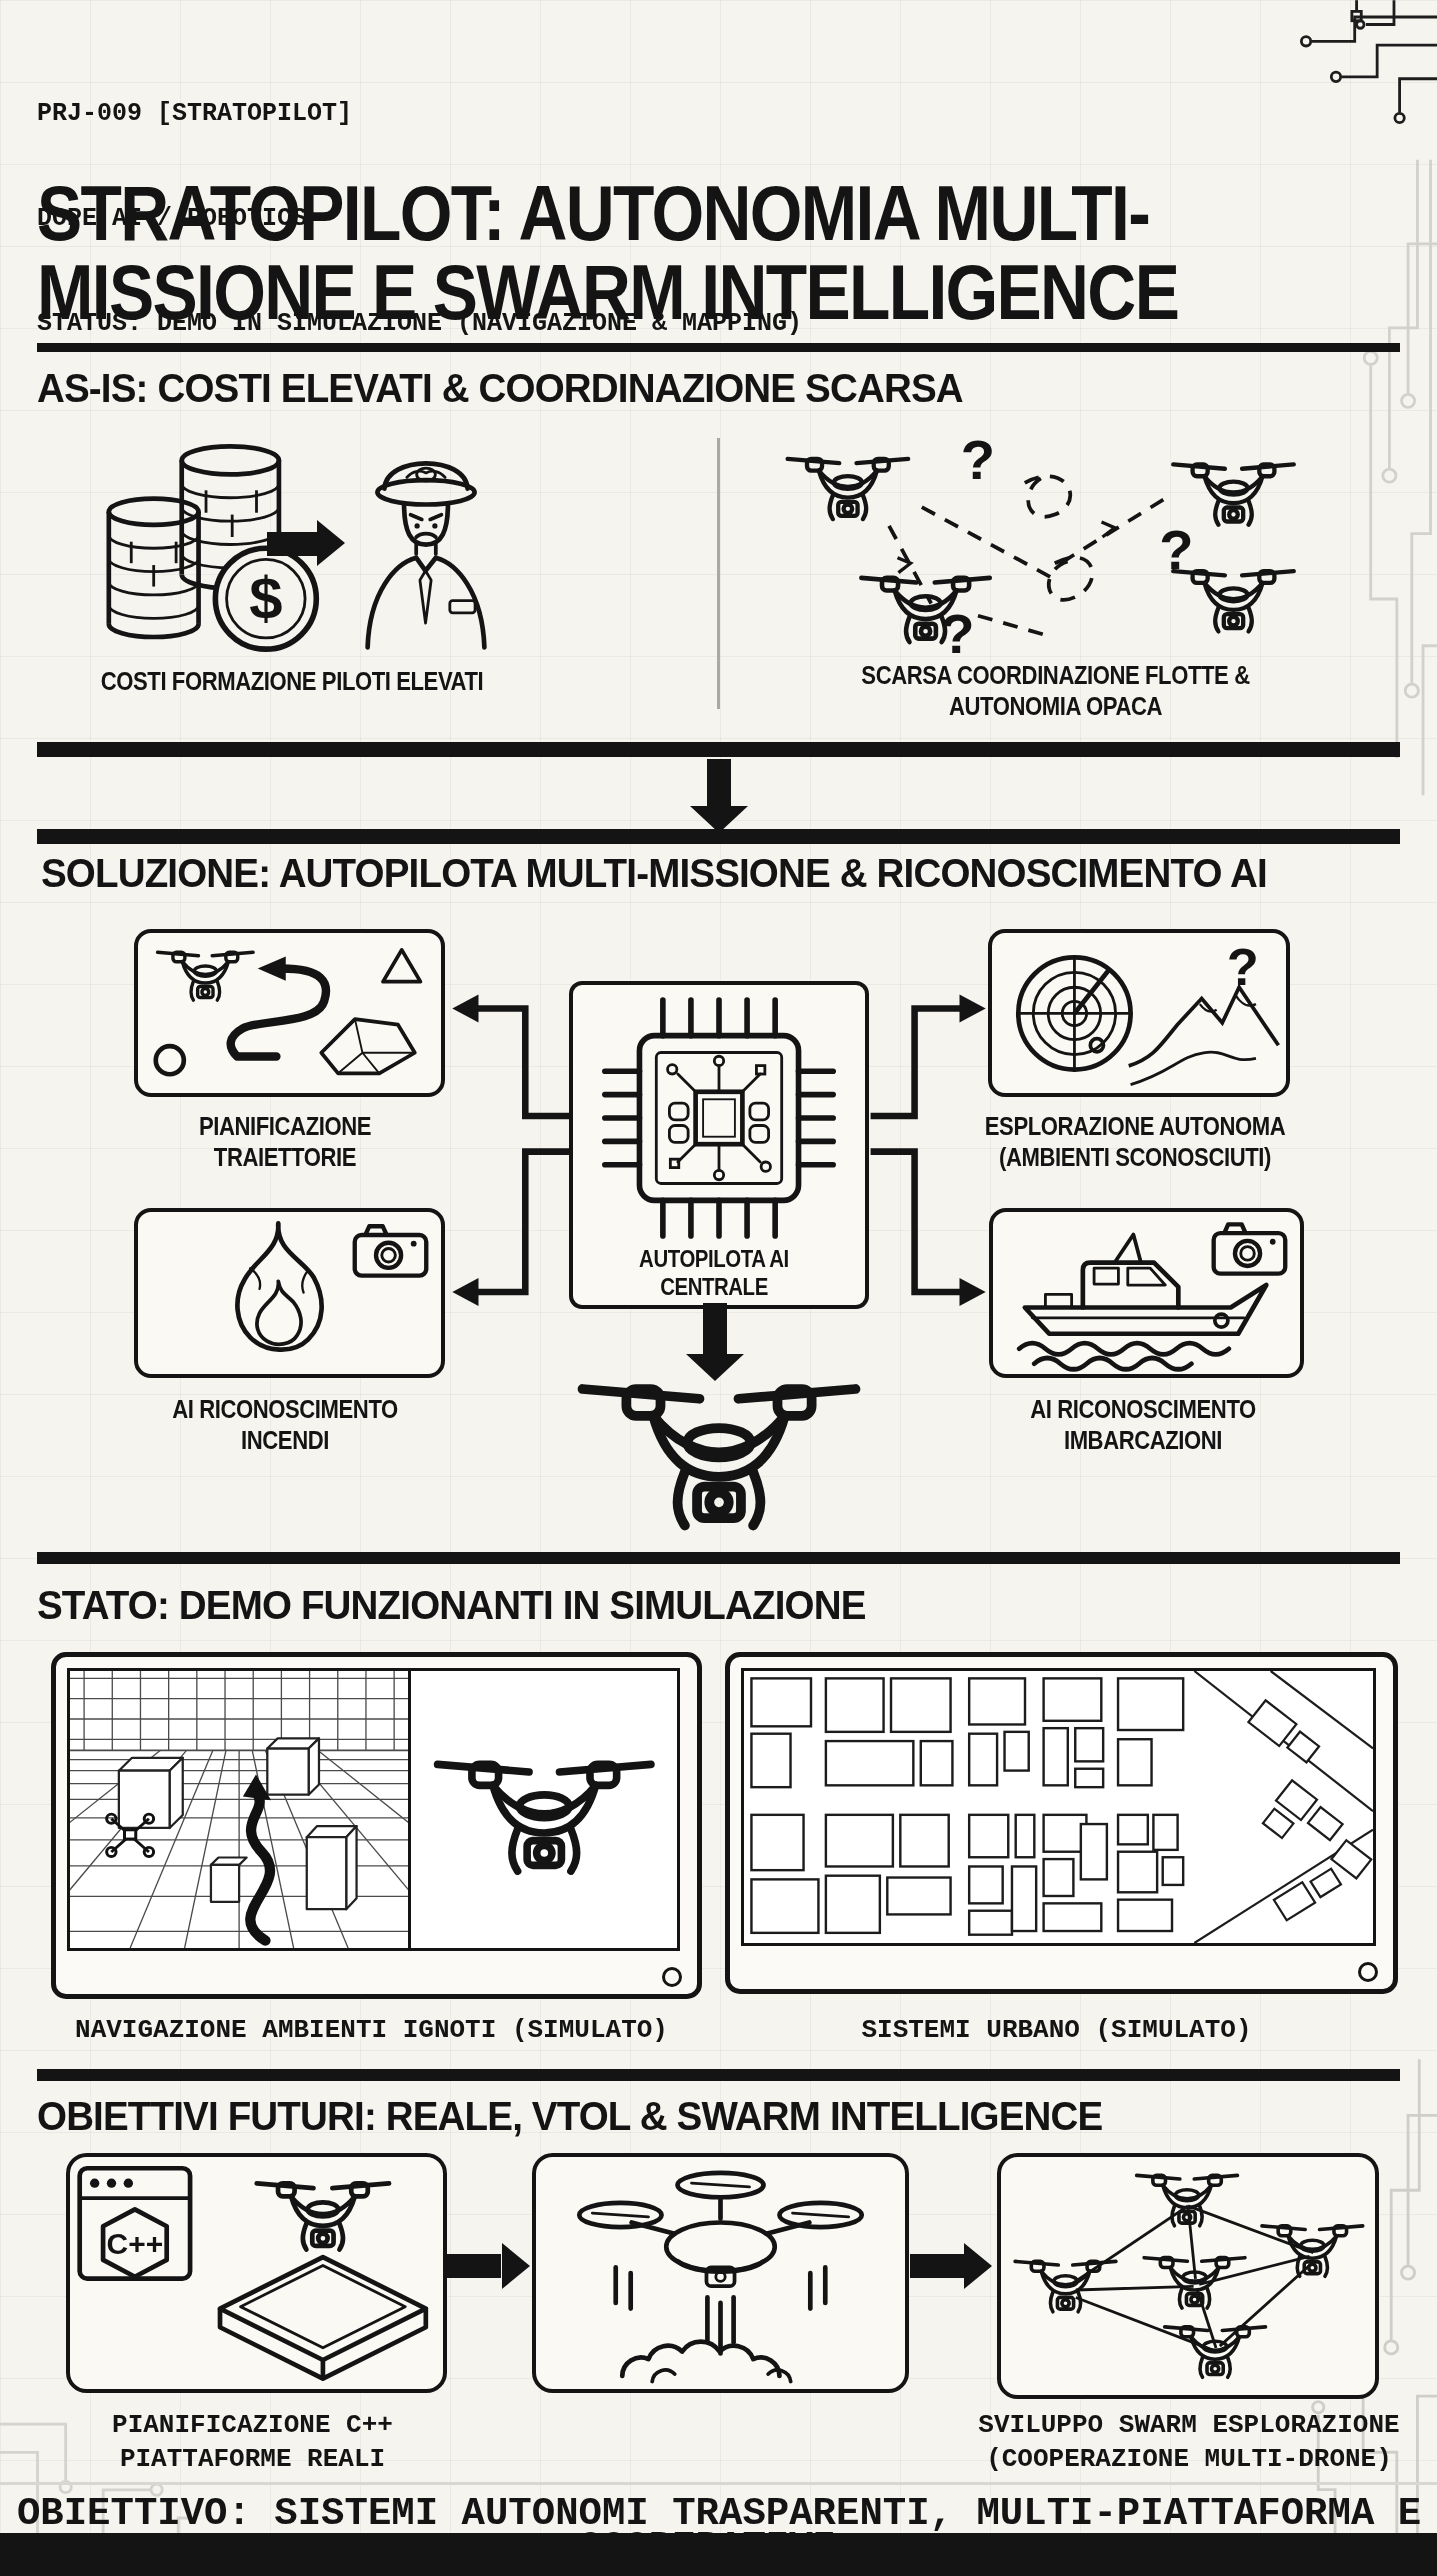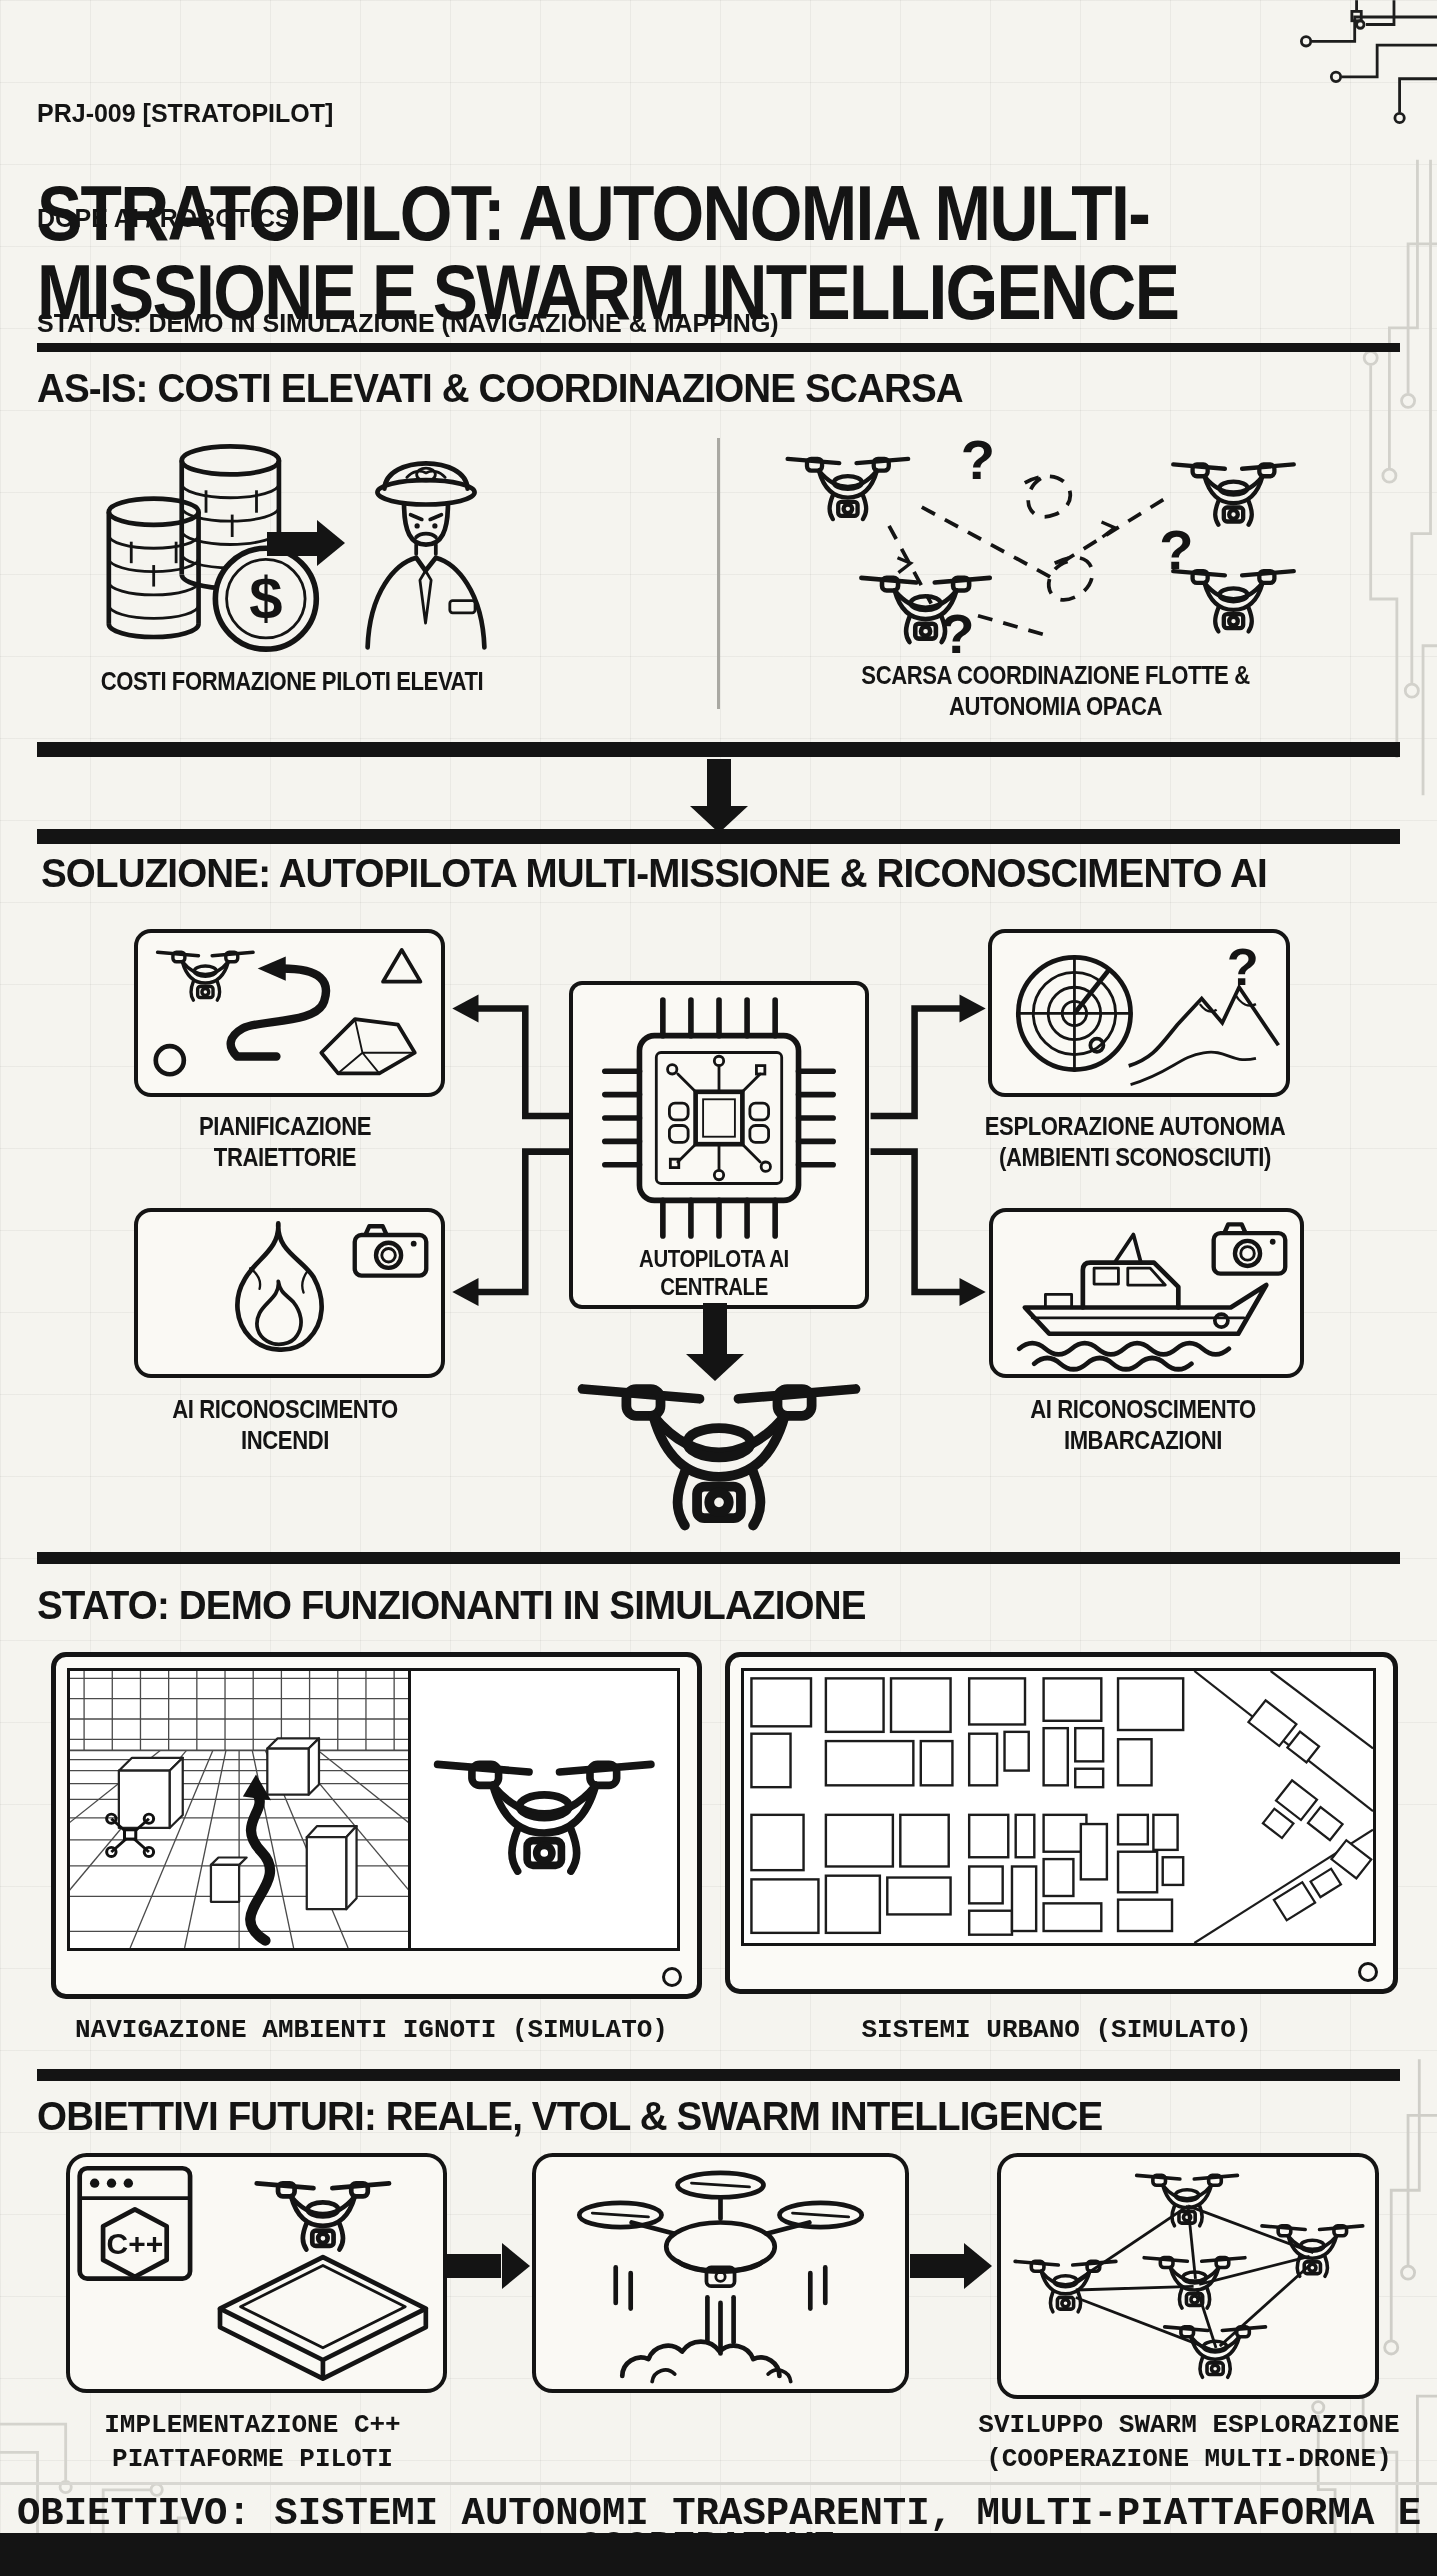--- a/index.html
+++ b/index.html
@@ -1,21 +1,21 @@
 <!DOCTYPE html>
 <html style="font-size:15px"><head>
 <meta charset="utf-8">
 <style>
   html,body{margin:0;padding:0;}
   .page{position:relative;width:1438px;height:2576px;background:#f5f4ef;overflow:hidden;
     color:#141414;font-family:"Liberation Sans",sans-serif;
     background-image:linear-gradient(rgba(20,20,20,0.05) 0.9px, transparent 0.9px),
                      linear-gradient(90deg, rgba(20,20,20,0.05) 0.9px, transparent 0.9px);
     background-size:90px 82px;}
-  .mono{font-family:Liberation Sans, sans-serif;font-weight:700;}
+  .mono{font-family:Liberation Mono, monospace;font-weight:700;}
   .rule{position:absolute;background:#141414;}
   .literule{position:absolute;background:#d8d7d2;}
   .title{position:absolute;left:37px;top:174px;font-weight:700;font-size:77px;line-height:79px;
     letter-spacing:-1.9px;transform:scaleX(0.88);transform-origin:left top;white-space:nowrap;}
   .h-section{position:absolute;font-weight:700;font-size:41px;letter-spacing:-0.9px;
     transform:scaleX(0.94);transform-origin:left;white-space:nowrap;}
   .cap{position:absolute;font-weight:700;font-size:26px;line-height:31px;text-align:center;
     letter-spacing:-0.5px;transform:scaleX(0.85);}
   .cap26{font-size:24px;line-height:28px;}
   .mcap{position:absolute;font-family:"Liberation Mono",monospace;font-weight:700;font-size:26px;
@@ -582,21 +582,21 @@
         <line x1="212" y1="136" x2="330" y2="106"></line>
       </g>
       <use href="#drone" x="140" y="4" width="118" height="77"></use>
       <use href="#drone" x="10" y="96" width="118" height="77"></use>
       <use href="#drone" x="148" y="92" width="118" height="77"></use>
       <use href="#drone" x="274" y="58" width="118" height="77"></use>
       <use href="#drone" x="170" y="166" width="118" height="77"></use>
     </svg>
   </div>
 
-  <div class="mcap" style="left:66px;top:2408px;width:373px;">IMPLEMENTAZIONE C++ PIATTAFORME PILOTI</div>
+  <div class="mcap" style="left:66px;top:2408px;width:373px;">PIANIFICAZIONE C++ PIATTAFORME REALI</div>
   <div class="mcap" style="left:969px;top:2408px;width:440px;">SVILUPPO SWARM ESPLORAZIONE (COOPERAZIONE MULTI-DRONE)</div>
 
   <div class="literule" style="left:0;top:2482px;width:1438px;height:2.8px;"></div>
   <div class="mcap" style="left:0;top:2497px;width:1438px;font-size:39px;">OBIETTIVO: SISTEMI AUTONOMI TRASPARENTI, MULTI-PIATTAFORMA E COOPERATIVI.</div>
   <div class="rule" style="left:0;top:2533px;width:1438px;height:43px;"></div>
 
 </div>
 
 
 </body></html>

